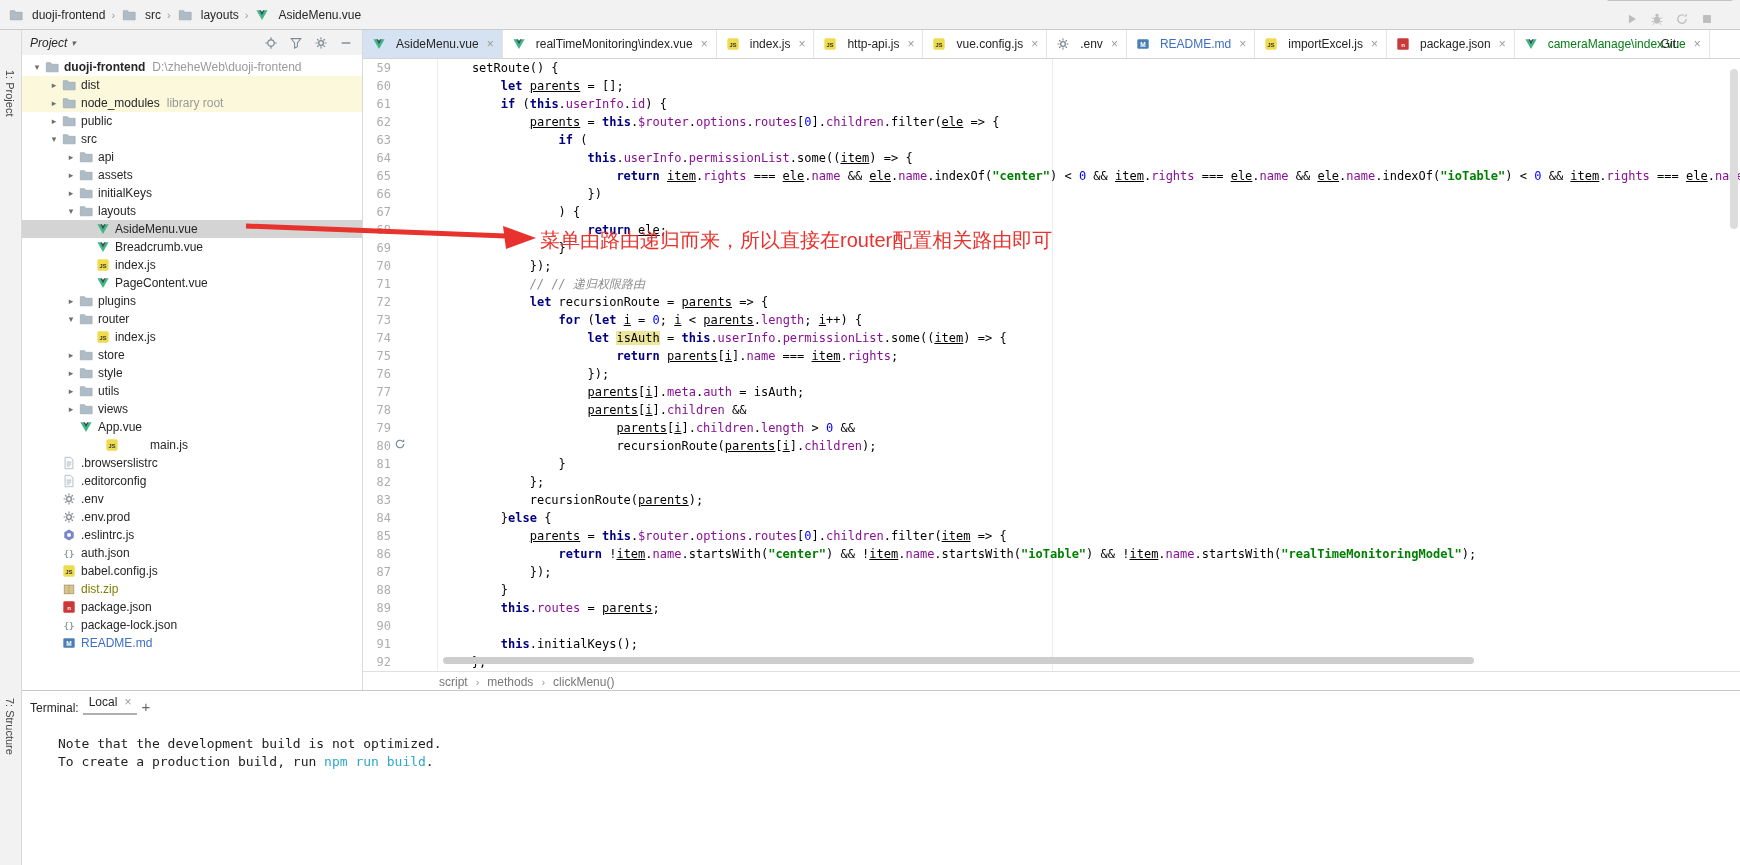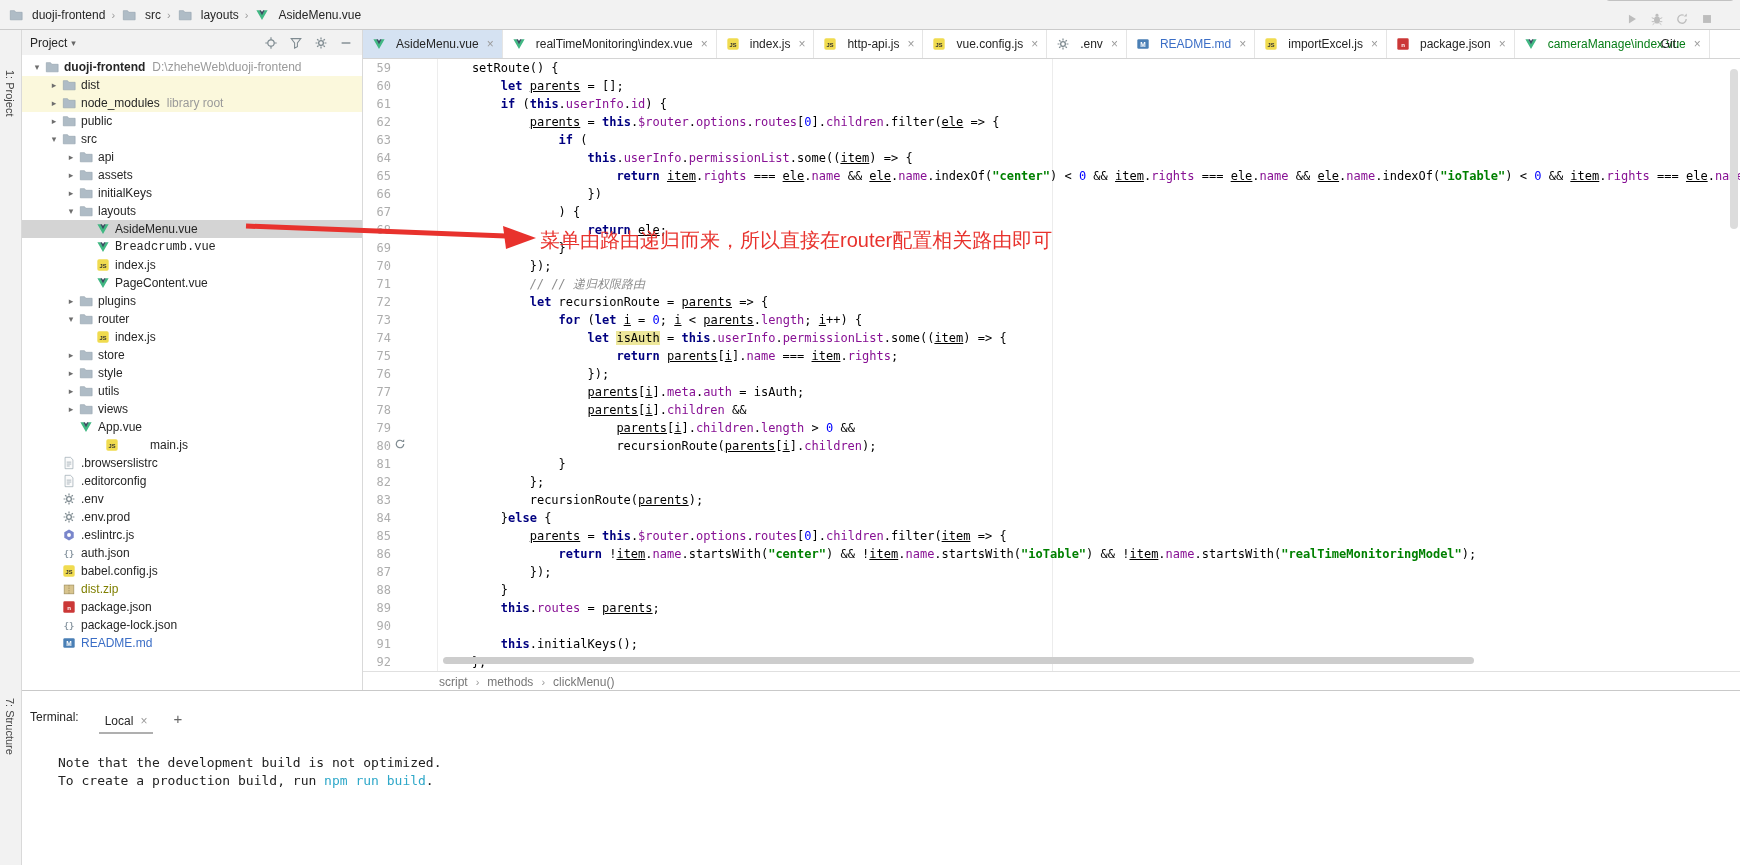--- a/index.html
+++ b/index.html
@@ -23,21 +23,21 @@
   
   .toolstrip{position:absolute;left:0;top:30px;bottom:0;width:21px;background:#F2F2F2;
     border-right:1px solid #D9D9D9;z-index:5;}
   .vlabel{position:absolute;left:16px;font-size:11px;color:#444;white-space:nowrap;
     transform:rotate(90deg);transform-origin:0 0;}
   .vtop{top:40px;}
   .vbottom{top:668px;}
   
   .project-panel{position:absolute;left:22px;top:30px;width:341px;height:660px;background:#fff;
     border-right:1px solid #D9D9D9;box-sizing:border-box;overflow:hidden;}
-  .pp-header{height:25px;display:flex;align-items:center;padding:0 8px;gap:4px;background:#F2F2F2;}
+  .pp-header{height:25px;display:flex;align-items:center;padding:0 8px;gap:4px;background:#F2F2F2;font-style:italic;}
   .pp-title{color:#262626;}
   .pp-caret{color:#666;font-size:9px;}
   .pp-icons{margin-left:auto;display:flex;gap:9px;align-items:center;}
   .tree{padding-top:3px;}
   .trow{height:18px;display:flex;align-items:center;white-space:nowrap;}
   .trow.sel{background:#D4D4D4;}
   .trow.hly{background:#FBF8DC;}
   .chev{width:14px;flex:none;text-align:center;color:#6E6E6E;font-size:9px;}
   .ticon{width:16px;height:16px;flex:none;display:inline-flex;align-items:center;justify-content:center;margin-right:4px;}
   .tlabel{color:#262626;}
@@ -68,21 +68,21 @@
   .hscroll{position:absolute;left:80px;right:40px;bottom:7px;height:7px;}
   .hthumb{height:7px;width:82%;border-radius:4px;background:#CDCDCD;}
   .vscroll{position:absolute;right:0;top:0;bottom:0;width:12px;}
   .vthumb{position:absolute;top:10px;right:2px;width:8px;height:160px;background:#DCDCDC;border-radius:4px;}
   .stripe-mark{position:absolute;right:2px;width:8px;height:3px;background:#F0C84C;}
   .ed-crumbs{height:19px;border-top:1px solid #E0E0E0;display:flex;align-items:center;
     padding-left:76px;gap:6px;color:#777;background:#fff;}
   .ed-crumb{color:#777;}
   
   .terminal{position:absolute;left:22px;top:690px;right:0;bottom:0;background:#fff;border-top:1px solid #C9C9C9;}
-  .term-header{height:24px;display:flex;align-items:flex-start;gap:20px;padding-left:8px;margin-top:19px;}
+  .term-header{height:24px;display:flex;align-items:flex-end;gap:4px;padding-left:8px;}
   .term-label{color:#262626;}
   .term-tab{display:flex;align-items:center;gap:7px;height:22px;padding:0 6px;border-bottom:2px solid #AFAFAF;color:#262626;}
   .term-x{color:#9B9B9B;font-size:12px;}
   .term-plus{color:#666;font-size:15px;}
   .term-body{padding:20px 0 0 36px;font:13px/18px "DejaVu Sans Mono",monospace;color:#222;}
   .cmd{color:#2FA8C9;}
   
   .overlay{position:absolute;left:0;top:0;z-index:55;pointer-events:none;}
   .overlay line{stroke:#E8322D;stroke-width:5;}
   .overlay polygon{fill:#E8322D;}
@@ -283,21 +283,21 @@
       <div class="trow sel" style="padding-left: 59px;">
         <span class="chev"></span>
         <span class="ticon">
           <svg width="14" height="14" viewBox="0 0 16 16">
             <path d="M1.6 2.6h3.3L8 7.2l3.1-4.6h3.3L8 13.6z" fill="#41B883"></path>
             <path d="M4.9 2.6h1.8L8 4.6l1.3-2h1.8L8 8.4z" fill="#35495E"></path>
           </svg>
         </span>
         <span class="tlabel">AsideMenu.vue</span>
       </div>
-      <div class="trow" style="padding-left: 59px; font-family: Liberation Mono, monospace;">
+      <div class="trow" style="padding-left: 59px;">
         <span class="chev"></span>
         <span class="ticon">
           <svg width="14" height="14" viewBox="0 0 16 16">
             <path d="M1.6 2.6h3.3L8 7.2l3.1-4.6h3.3L8 13.6z" fill="#41B883"></path>
             <path d="M4.9 2.6h1.8L8 4.6l1.3-2h1.8L8 8.4z" fill="#35495E"></path>
           </svg>
         </span>
         <span class="tlabel">Breadcrumb.vue</span>
       </div>
       <div class="trow" style="padding-left: 59px;">

